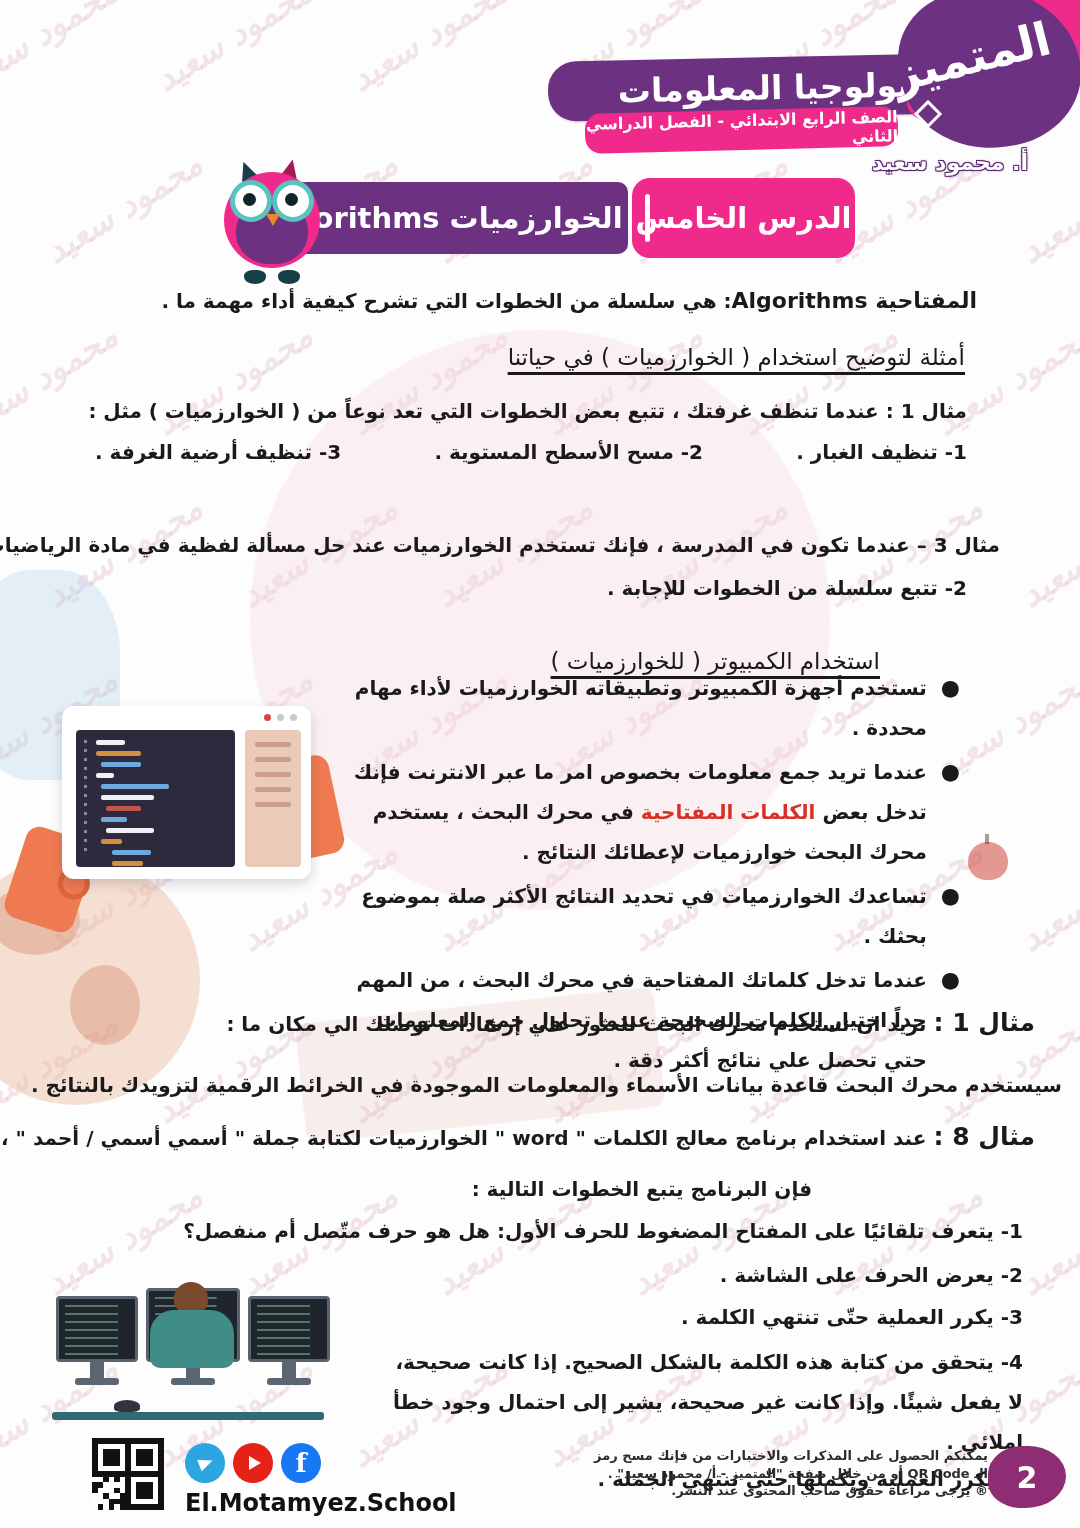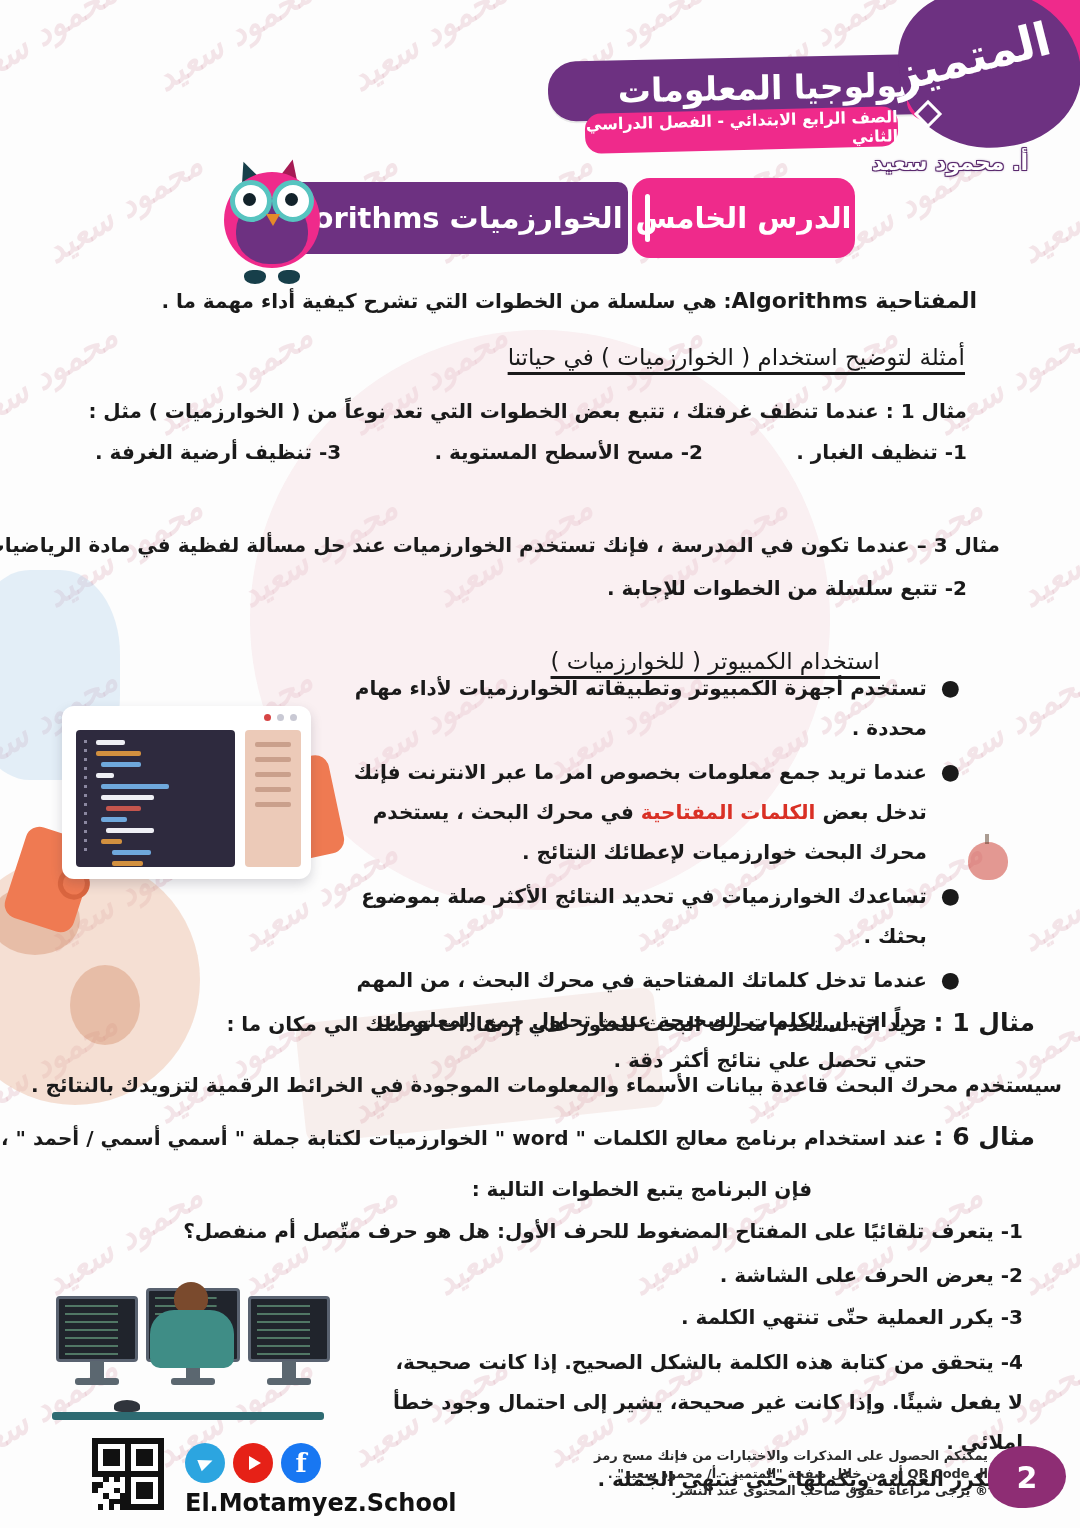--- a/index.html
+++ b/index.html
@@ -270,21 +270,21 @@
         </div>
     </div>
 
     <div class="abs line" style="right:45px;top:1008px;">
       <span class="xlab">مثال 1 :</span>
       <span>تريد ان تستخدم محرك البحث للعثور علي إرشادات توصلك الي مكان ما :</span>
     </div>
     <div class="abs line" style="right:18px;top:1070px;">سيستخدم محرك البحث قاعدة بيانات الأسماء والمعلومات الموجودة في الخرائط الرقمية لتزويدك بالنتائج .</div>
 
     <div class="abs line" style="right:45px;top:1122px;">
-      <span class="xlab">مثال 6 :</span>
+      <span class="xlab">مثال 8 :</span>
       <span>عند استخدام برنامج معالج الكلمات " word " الخوارزميات لكتابة جملة " أسمي أسمي / أحمد " ،</span>
     </div>
     <div class="abs line" style="right:268px;top:1174px;">فإن البرنامج يتبع الخطوات التالية :</div>
 
     <div class="abs" style="right:57px;left:60px;top:1216px;">
       <div class="line" style="margin-bottom:14px;">1- يتعرف تلقائيًا على المفتاح المضغوط للحرف الأول: هل هو حرف متّصل أم منفصل؟</div>
       <div class="line" style="margin-bottom:12px;">2- يعرض الحرف على الشاشة .</div>
       <div class="line" style="margin-bottom:10px;">3- يكرر العملية حتّى تنتهي الكلمة .</div>
       <div class="wrapline" style="margin-left:320px;margin-bottom:2px;">4- يتحقق من كتابة هذه الكلمة بالشكل الصحيح. إذا كانت صحيحة، لا يفعل شيئًا. وإذا كانت غير صحيحة، يشير إلى احتمال وجود خطأ إملائي .</div>
       <div class="line">5- يكرر العملية ويكملها حتّى تنتهي الجملة .</div>

